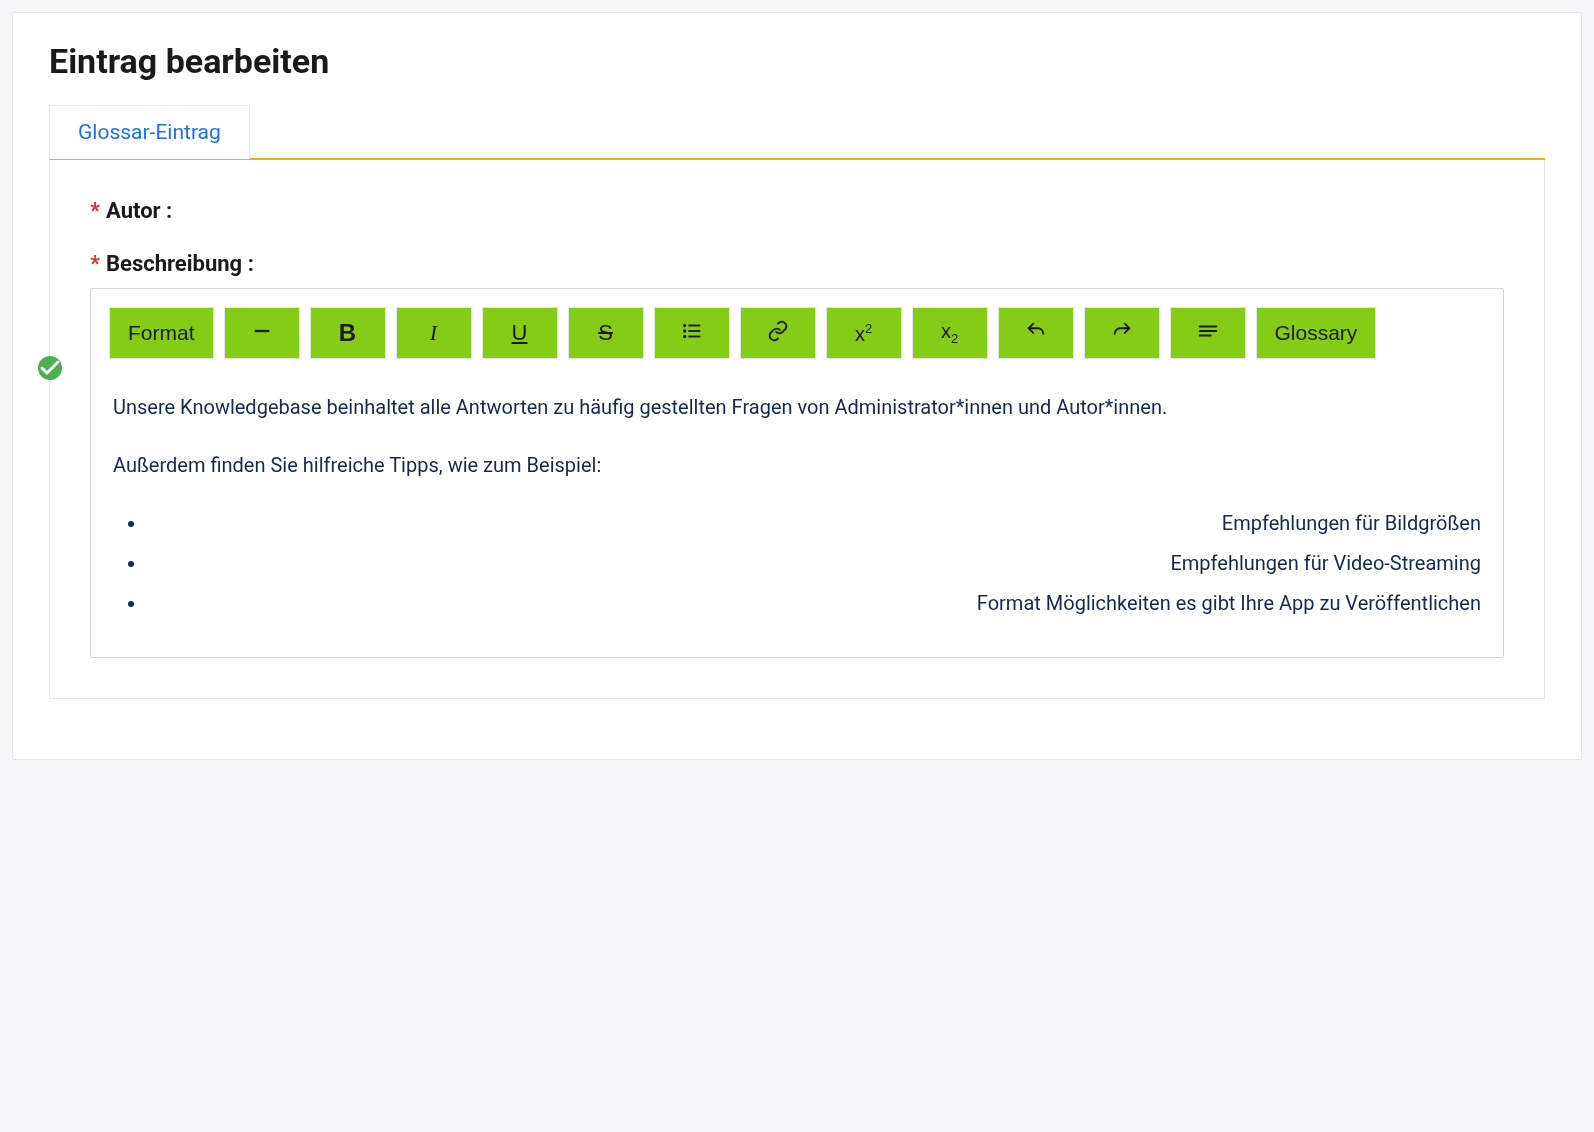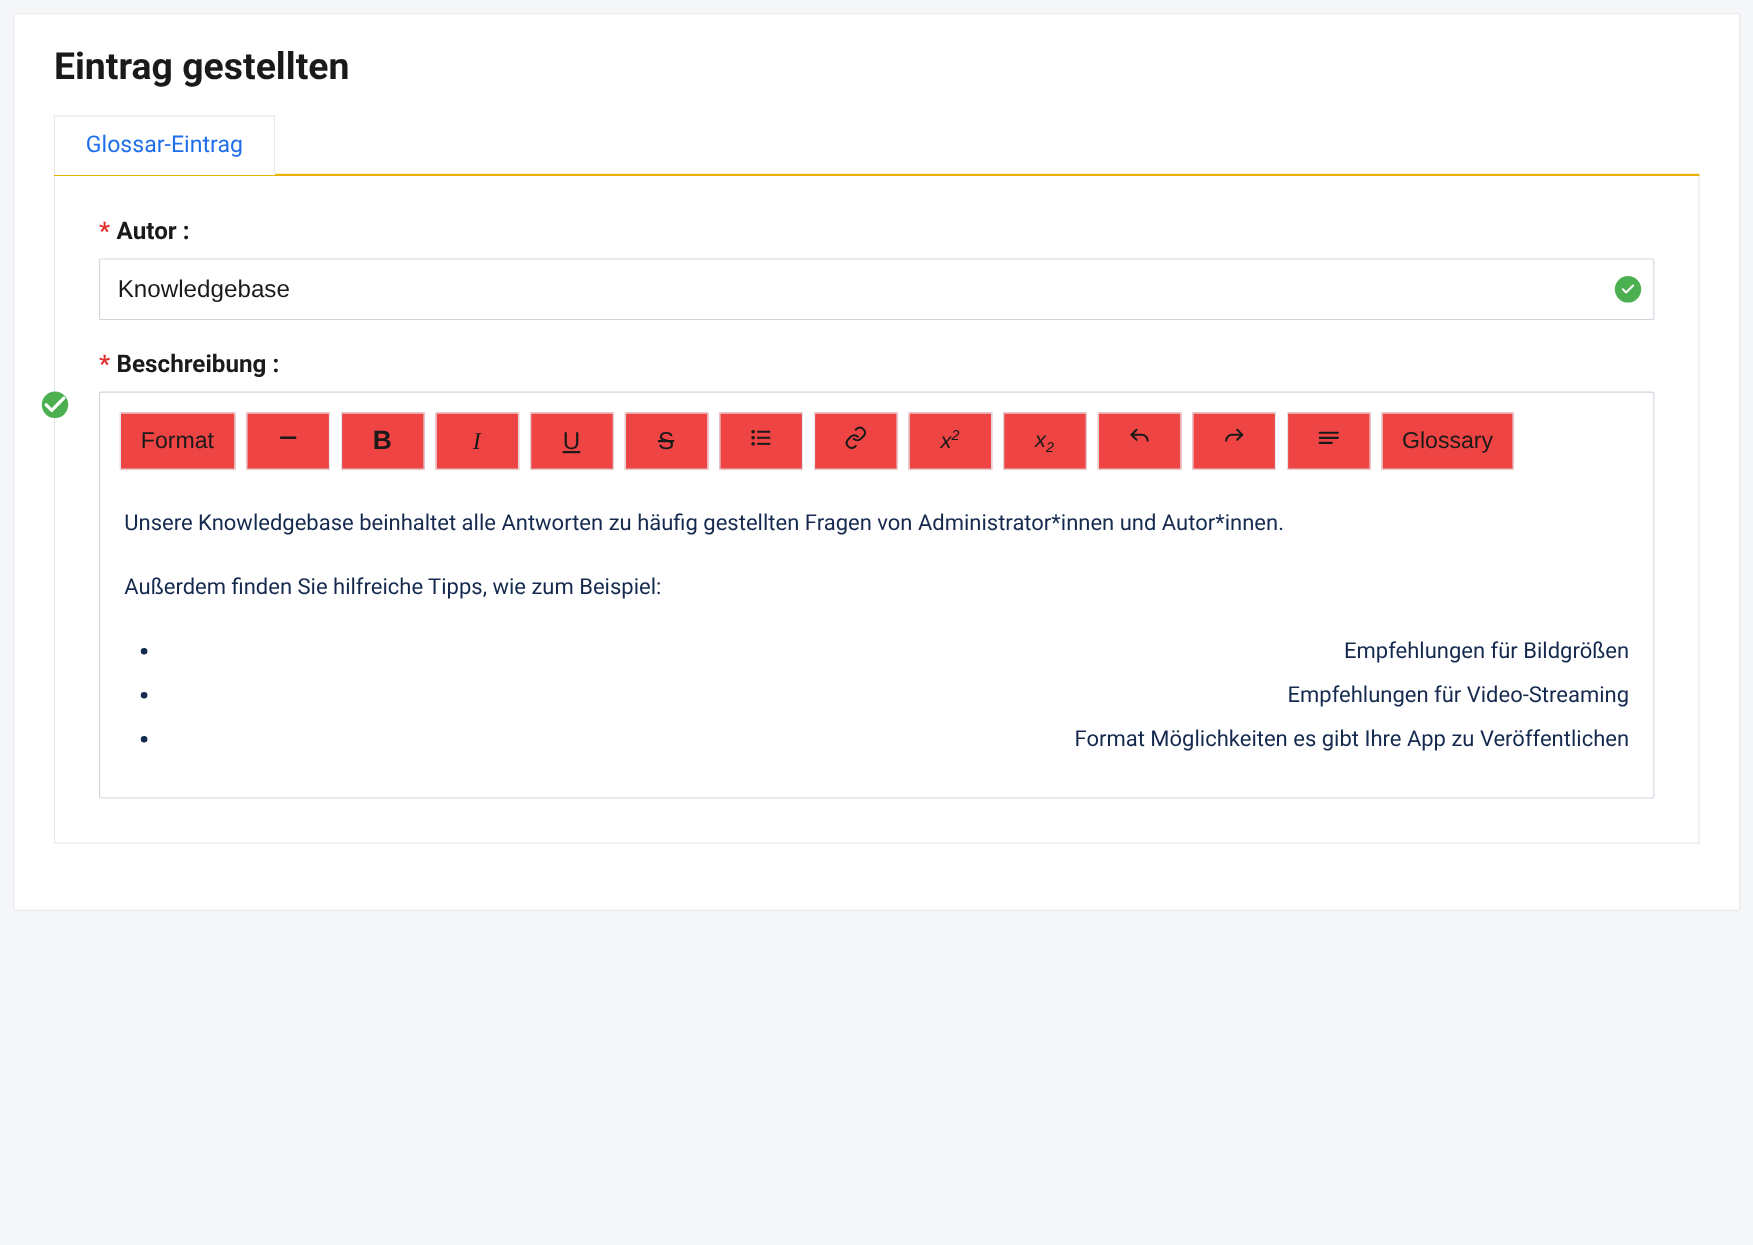--- a/index.html
+++ b/index.html
@@ -88,80 +88,72 @@
     padding: 18px 18px 30px 18px;
   }
   .toolbar {
     display: flex;
     flex-wrap: wrap;
     gap: 10px;
     margin-bottom: 28px;
   }
   .tbtn {
     border: 1px solid #e2e5ea;
-    background: #ef4444;
+    background: #84cc16;
     min-width: 76px;
     height: 52px;
     display: flex;
     align-items: center;
     justify-content: center;
     font-size: 20px;
     color: #1a1a1a;
     cursor: pointer;
     padding: 0 18px;
   }
   .tbtn.text-btn { font-size: 21px; }
   .tbtn svg { width: 22px; height: 22px; }
   .tbtn .bold-g { font-weight: 800; font-size: 24px; }
   .tbtn .italic-g { font-style: italic; font-size: 22px; font-family: Georgia, serif; }
   .tbtn .ul-g { text-decoration: underline; font-size: 22px; }
   .tbtn .strike-g { text-decoration: line-through; font-size: 22px; }
-  .tbtn .sup-g, .tbtn .sub-g { font-size: 20px; font-style: italic; }
+  .tbtn .sup-g, .tbtn .sub-g { font-size: 20px; }
   .tbtn .sup-g sup, .tbtn .sub-g sub { font-size: 13px; }
   .editor-content {
     color: #15294f;
     font-size: 20px;
     line-height: 1.6;
     padding: 4px 4px 0 4px;
   }
   .editor-content p { margin-bottom: 26px; }
   .editor-content ul { list-style: disc; padding-left: 34px; }
   .editor-content li { margin-bottom: 8px; text-align: right; }
 </style>
 </head>
 <body>
 
 <div class="panel">
 
-  <h1 class="page-title">Eintrag gestellten</h1>
+  <h1 class="page-title">Eintrag bearbeiten</h1>
 
   <div class="tabs">
     <div class="tab">Glossar-Eintrag</div>
   </div>
 
   <div class="tab-content">
 
     <span class="desc-valid-badge">
       <svg viewBox="0 0 24 24" fill="none" stroke="#fff" stroke-width="3" stroke-linecap="round" stroke-linejoin="round">
           <polyline points="20 6 9 17 4 12"></polyline>
         </svg>
     </span>
 
     <div class="field-block">
       <div class="field-label">
         <span class="req-star">*</span>
         <span>Autor :</span>
-      </div>
-      <div class="input-wrap">
-        <input class="text-input" type="text" value="Knowledgebase" style="">
-        <span class="valid-badge">
-          <svg viewBox="0 0 24 24" fill="none" stroke="#fff" stroke-width="3" stroke-linecap="round" stroke-linejoin="round">
-              <polyline points="20 6 9 17 4 12"></polyline>
-            </svg>
-        </span>
       </div>
     </div>
 
     <div class="field-block" style="margin-bottom:0;">
       <div class="field-label">
         <span class="req-star">*</span>
         <span>Beschreibung :</span>
       </div>
 
       <div class="editor-box">

